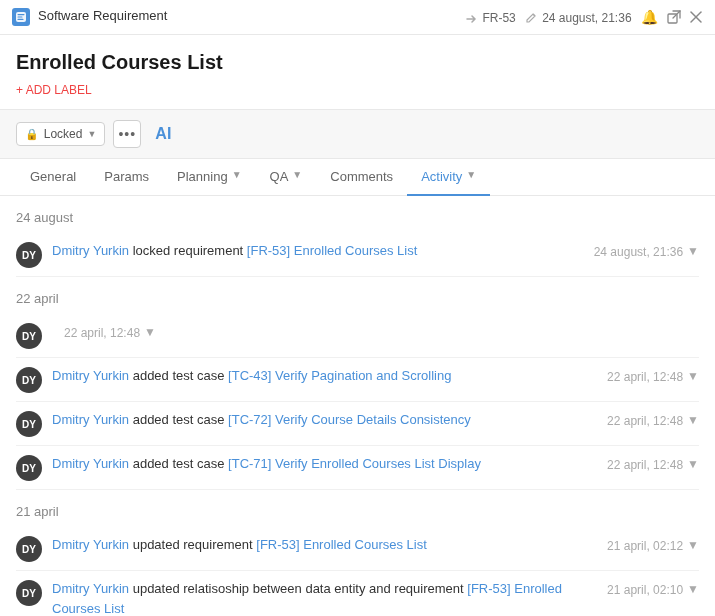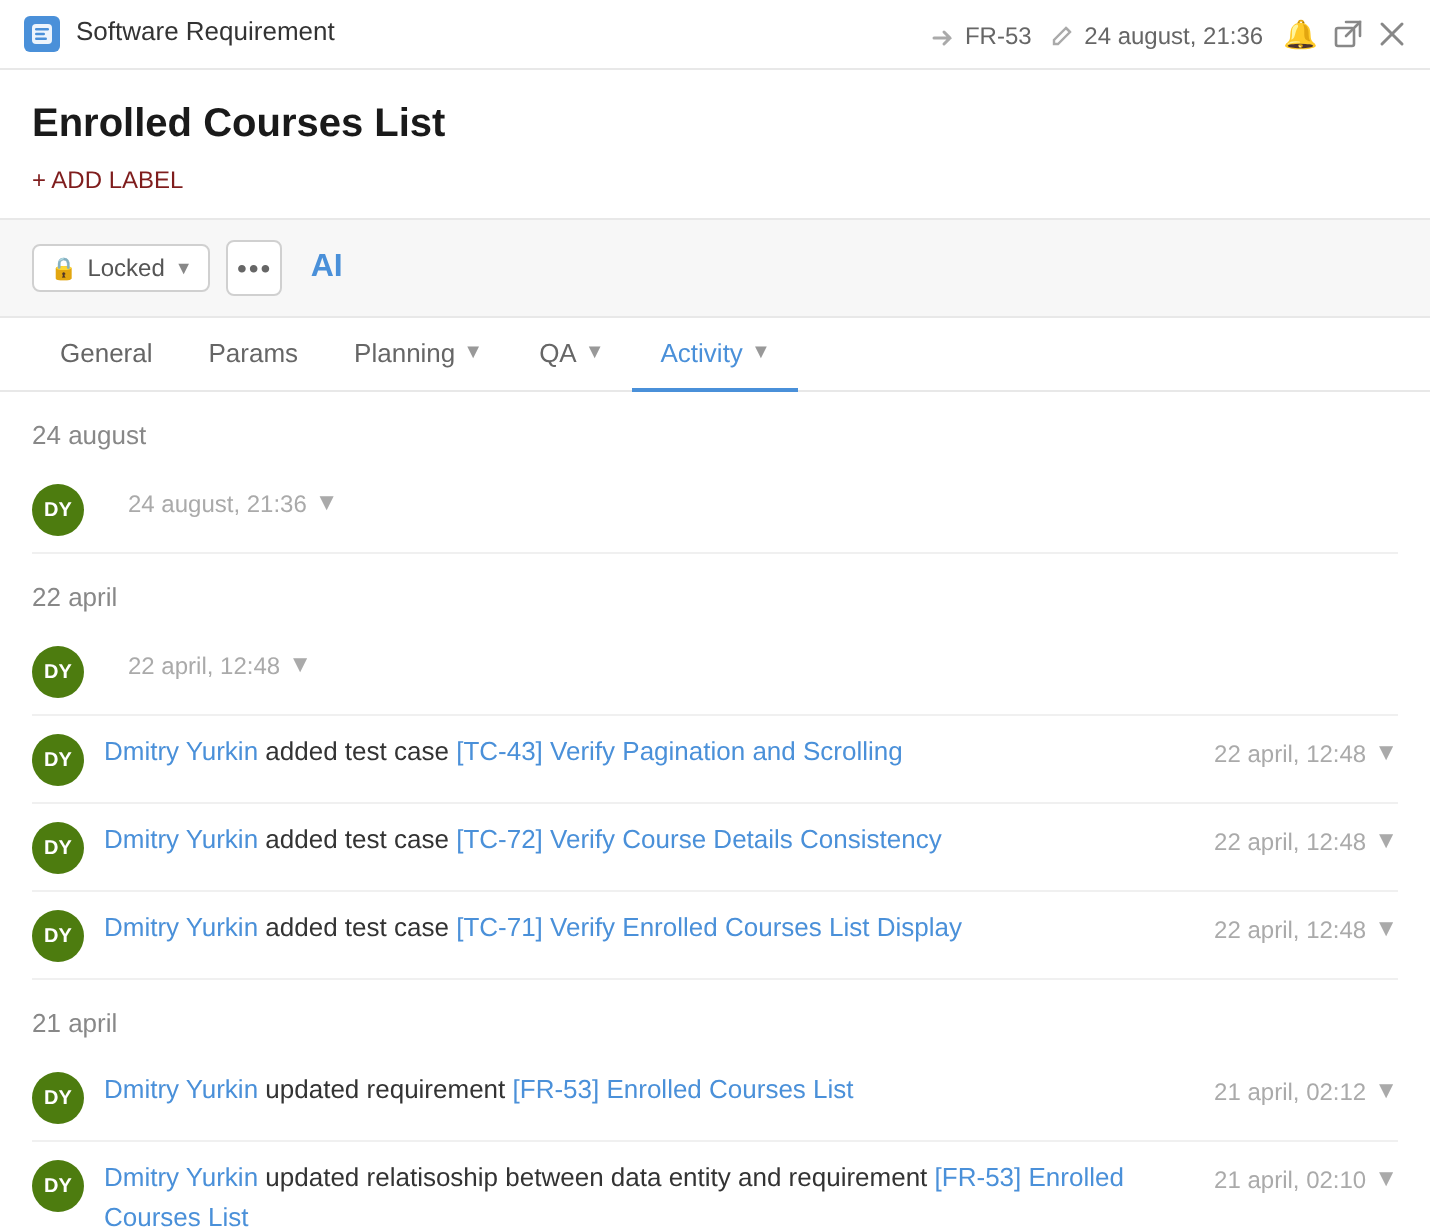--- a/index.html
+++ b/index.html
@@ -8,41 +8,41 @@
     .title-bar { display: flex; align-items: center; justify-content: space-between; padding: 8px 12px; border-bottom: 1px solid #e8e8e8; background: #fff; }
     .title-bar-left { display: flex; align-items: flex-start; gap: 8px; }
     .app-icon { width: 18px; height: 18px; background: #4a90d9; border-radius: 3px; display: flex; align-items: center; justify-content: center; color: white; font-size: 10px; font-weight: bold; flex-shrink: 0; }
     .title-bar-title { font-size: 13px; color: #333; }
     .title-bar-right { display: flex; align-items: flex-end; gap: 10px; color: #666; font-size: 12px; }
     .title-bar-icons { display: flex; align-items: center; gap: 8px; }
     .icon-btn { cursor: pointer; color: #888; font-size: 14px; display: flex; align-items: center; }
 
     .page-header { padding: 16px 8px 0 16px; }
     .page-title { font-size: 20px; font-weight: 600; color: #1a1a1a; margin-bottom: 8px; }
-    .add-label { font-size: 12px; color: #7f1d1d; cursor: pointer; margin-bottom: 12px; display: inline-block; }
+    .add-label { font-size: 12px; color: #ef4444; cursor: pointer; margin-bottom: 12px; display: inline-block; }
 
     .toolbar { display: flex; align-items: center; gap: 8px; padding: 10px 16px; background: #f7f7f7; border-top: 1px solid #e8e8e8; border-bottom: 1px solid #e8e8e8; }
     .locked-btn { display: flex; align-items: center; gap: 5px; border: 1px solid #d0d0d0; border-radius: 4px; padding: 4px 8px; background: #fff; font-size: 12px; color: #555; cursor: pointer; }
     .locked-icon { color: #4caf50; font-size: 11px; }
     .more-btn { display: flex; align-items: center; justify-content: center; width: 28px; height: 28px; border: 1px solid #d0d0d0; border-radius: 4px; background: #fff; cursor: pointer; color: #666; font-size: 14px; letter-spacing: 1px; }
     .ai-btn { display: flex; align-items: center; justify-content: center; width: 28px; height: 28px; cursor: pointer; }
     .ai-logo { font-size: 18px; font-weight: bold; color: #4a90d9; }
 
     .tabs { display: flex; align-items: center; padding: 0 16px; border-bottom: 1px solid #e8e8e8; gap: 0; }
-    .tab { padding: 10px 14px; font-size: 13px; color: #666; cursor: pointer; border-bottom: 2px solid transparent; margin-bottom: -1px; display: flex; align-items: center; gap: 4px; }
+    .tab { padding: 10px 14px; font-size: 13px; color: #666; cursor: pointer; border-bottom: 2px solid transparent; margin-bottom: -1px; display: flex; gap: 4px; }
     .tab.active { color: #4a90d9; border-bottom-color: #4a90d9; font-weight: 500; }
     .tab-chevron { font-size: 10px; color: #999; }
 
     .content { padding: 0 16px; }
 
     .date-group-header { font-size: 13px; color: #888; padding: 14px 0 8px 0; font-weight: 400; }
 
     .activity-item { display: flex; align-items: flex-start; gap: 10px; padding: 8px 0; border-bottom: 1px solid #f0f0f0; }
     .activity-item:last-child { border-bottom: none; }
-    .avatar { width: 26px; height: 26px; border-radius: 50%; background: #4d7c0f; display: flex; align-items: center; justify-content: center; color: white; font-size: 10px; font-weight: 600; flex-shrink: 0; margin-top: 1px; }
+    .avatar { width: 26px; height: 26px; border-radius: 50%; background: #404040; display: flex; align-items: center; justify-content: center; color: white; font-size: 10px; font-weight: 600; flex-shrink: 0; margin-top: 1px; }
     .activity-body { flex: 1; min-width: 0; }
     .activity-text { font-size: 13px; color: #333; line-height: 1.5; }
     .activity-text .user-link { color: #4a90d9; cursor: pointer; text-decoration: none; font-weight: 500; }
     .activity-text .item-link { color: #4a90d9; cursor: pointer; text-decoration: none; }
     .activity-meta { font-size: 12px; color: #aaa; flex-shrink: 0; display: flex; align-items: center; gap: 4px; margin-top: 2px; white-space: nowrap; }
     .expand-icon { color: #aaa; font-size: 12px; cursor: pointer; }
     .activity-row { display: flex; align-items: flex-start; justify-content: space-between; width: 100%; }
     .activity-right { display: flex; align-items: center; gap: 4px; flex-shrink: 0; margin-left: 12px; margin-top: 2px; }
   </style>
 </head>
@@ -118,32 +118,36 @@
       <span>Params</span>
     </div>
     <div class="tab">
       <span>Planning</span>
       <span class="tab-chevron">▼</span>
     </div>
     <div class="tab">
       <span>QA</span>
       <span class="tab-chevron">▼</span>
     </div>
+    <div class="tab">
+      <span>Comments</span>
+    </div>
     <div class="tab active">
       <span>Activity</span>
       <span class="tab-chevron">▼</span>
     </div>
   </div>
 
 <div class="content" id="activity-content">
     <div class="date-group-header">24 august</div>
     <div class="activity-item">
       <div class="avatar">DY</div>
       <div class="activity-body">
         <div class="activity-row">
+          <span class="activity-text"><a class="user-link" href="#">Dmitry Yurkin</a> locked requirement <a class="item-link" href="#">[FR-53] Enrolled Courses List</a></span>
           <div class="activity-right">
             <span class="activity-meta">24 august, 21:36</span>
             <span class="expand-icon">▼</span>
           </div>
         </div>
       </div>
     </div>
     <div class="date-group-header">22 april</div>
     <div class="activity-item">
       <div class="avatar">DY</div>

